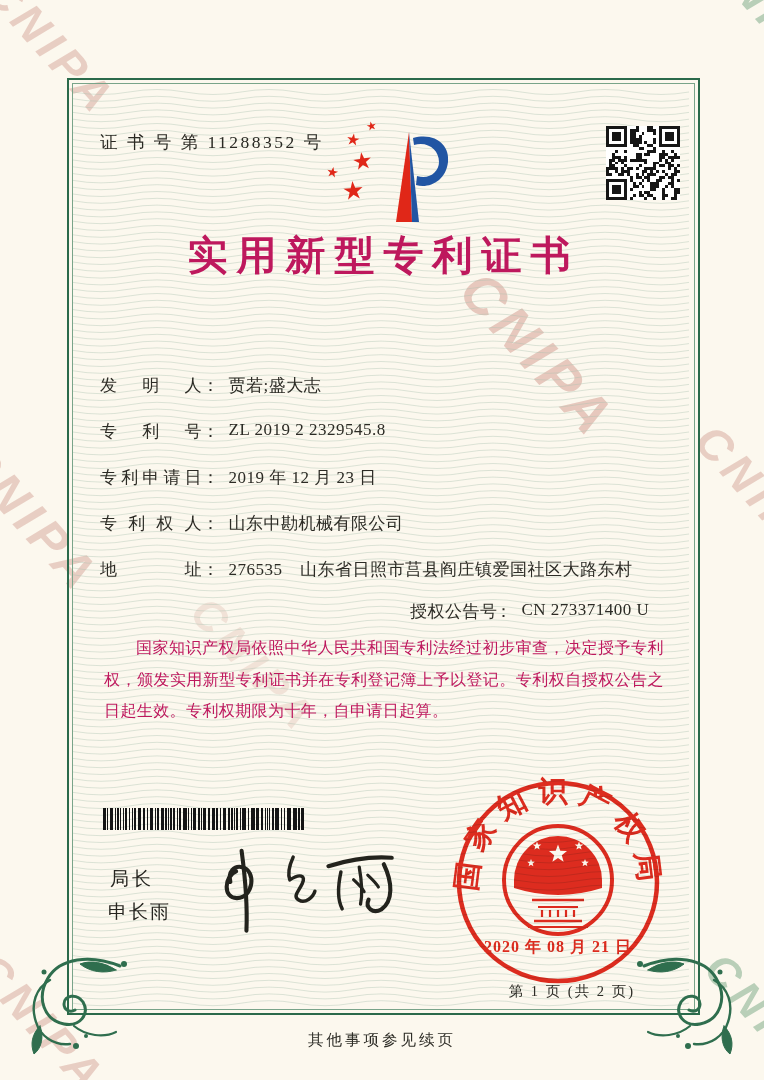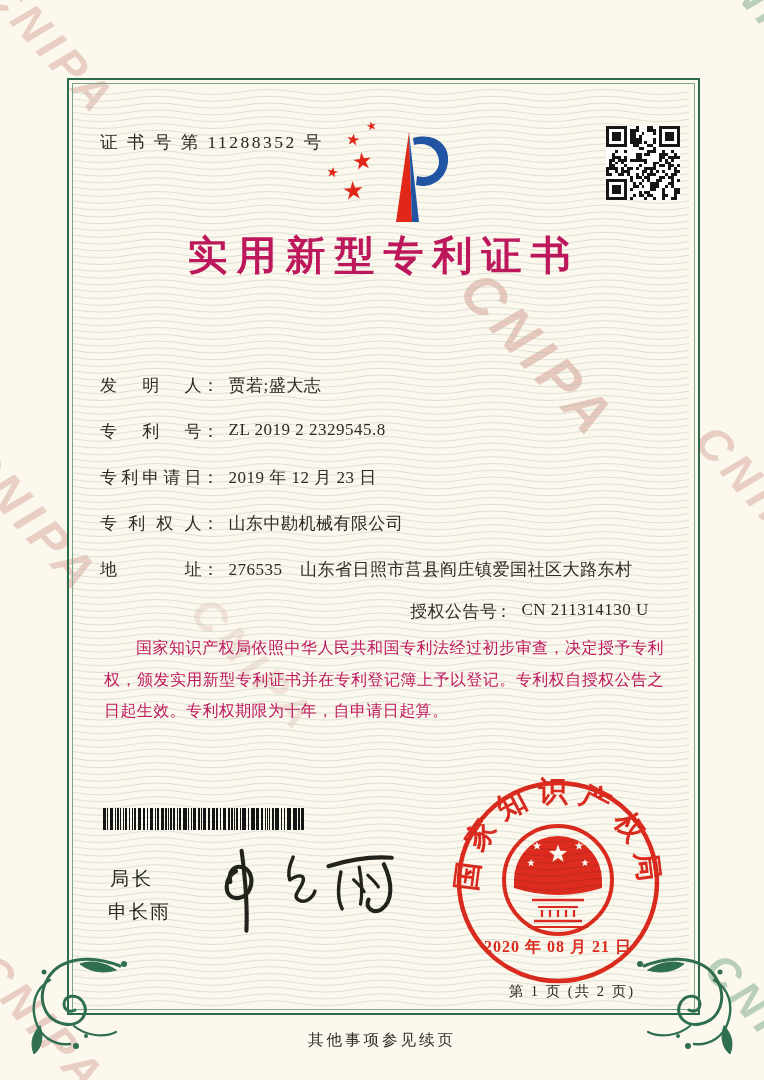--- a/index.html
+++ b/index.html
@@ -486,21 +486,21 @@
   </div>
   <div class="frow" style="top:512px">
     <span class="flabel">专利权人</span><span class="fcolon">：</span><span class="fvalue">山东中勘机械有限公司</span>
   </div>
   <div class="frow" style="top:558px">
     <span class="flabel">地址</span><span class="fcolon">：</span><span class="fvalue">276535　山东省日照市莒县阎庄镇爱国社区大路东村</span>
   </div>
 
   <div class="frow grant" style="top:600px">
     <span class="grant-group2">
-      <span class="flabel">授权公告号</span><span class="fcolon">：</span><span class="fvalue">CN 211314130 U</span>
+      <span class="flabel">授权公告号</span><span class="fcolon">：</span><span class="fvalue">CN 273371400 U</span>
     </span>
   </div>
 
   <div class="paras">
     <p>国家知识产权局依照中华人民共和国专利法经过初步审查，决定授予专利权，颁发实用新型专利证书并在专利登记簿上予以登记。专利权自授权公告之日起生效。专利权期限为十年，自申请日起算。</p>
   </div>
 
   <svg class="barcode" viewBox="0 0 208 24" preserveAspectRatio="none">
       <g fill="#141414">
         <rect x="1" y="0" width="3" height="22"></rect>

